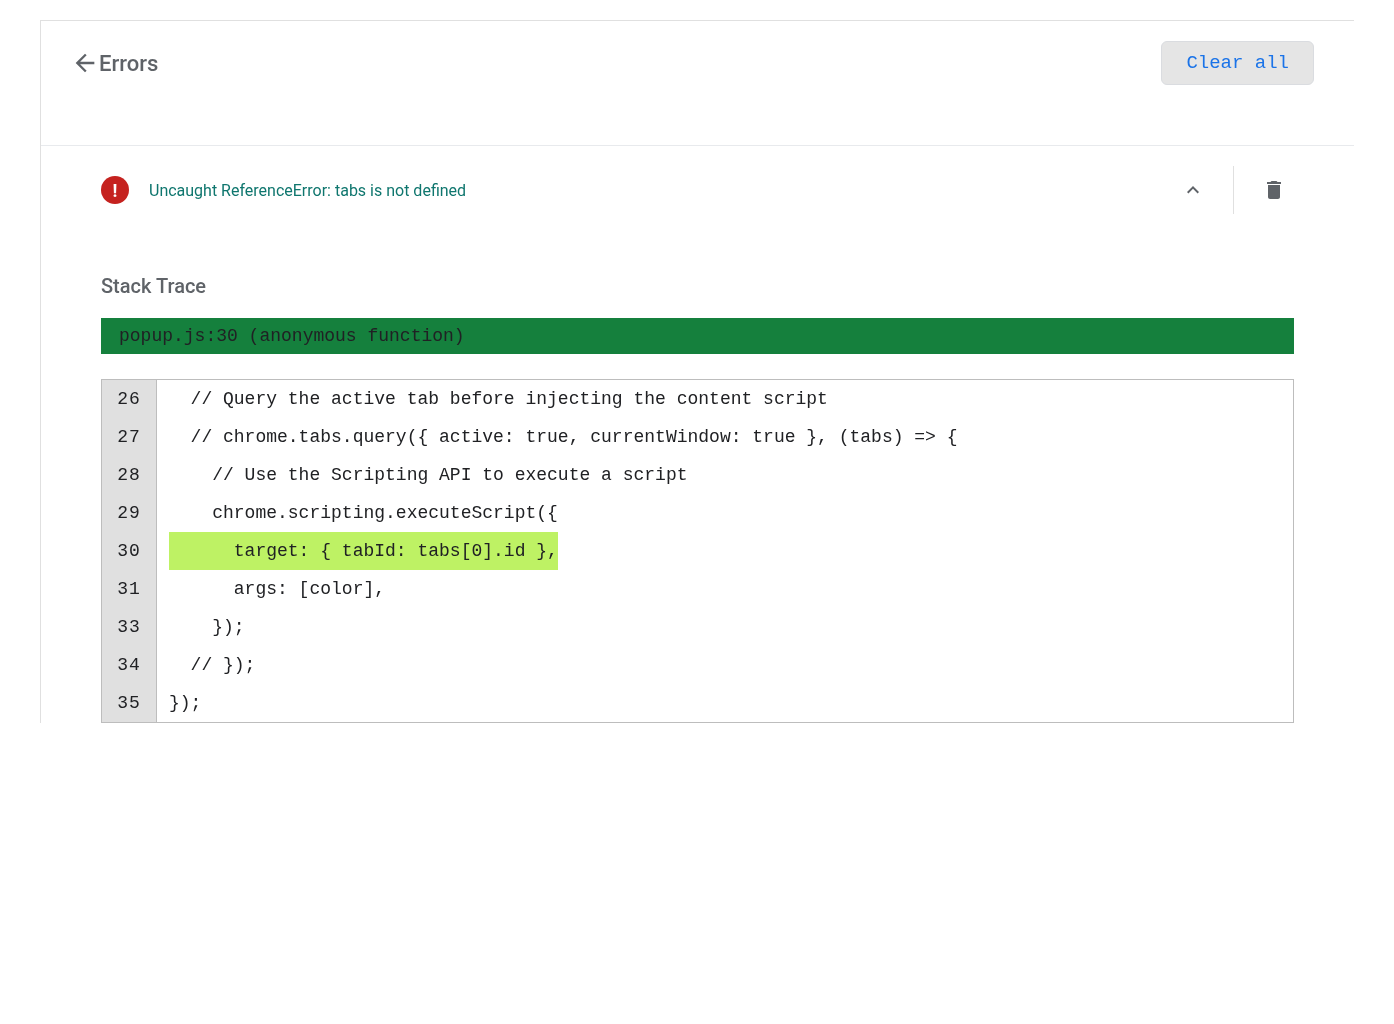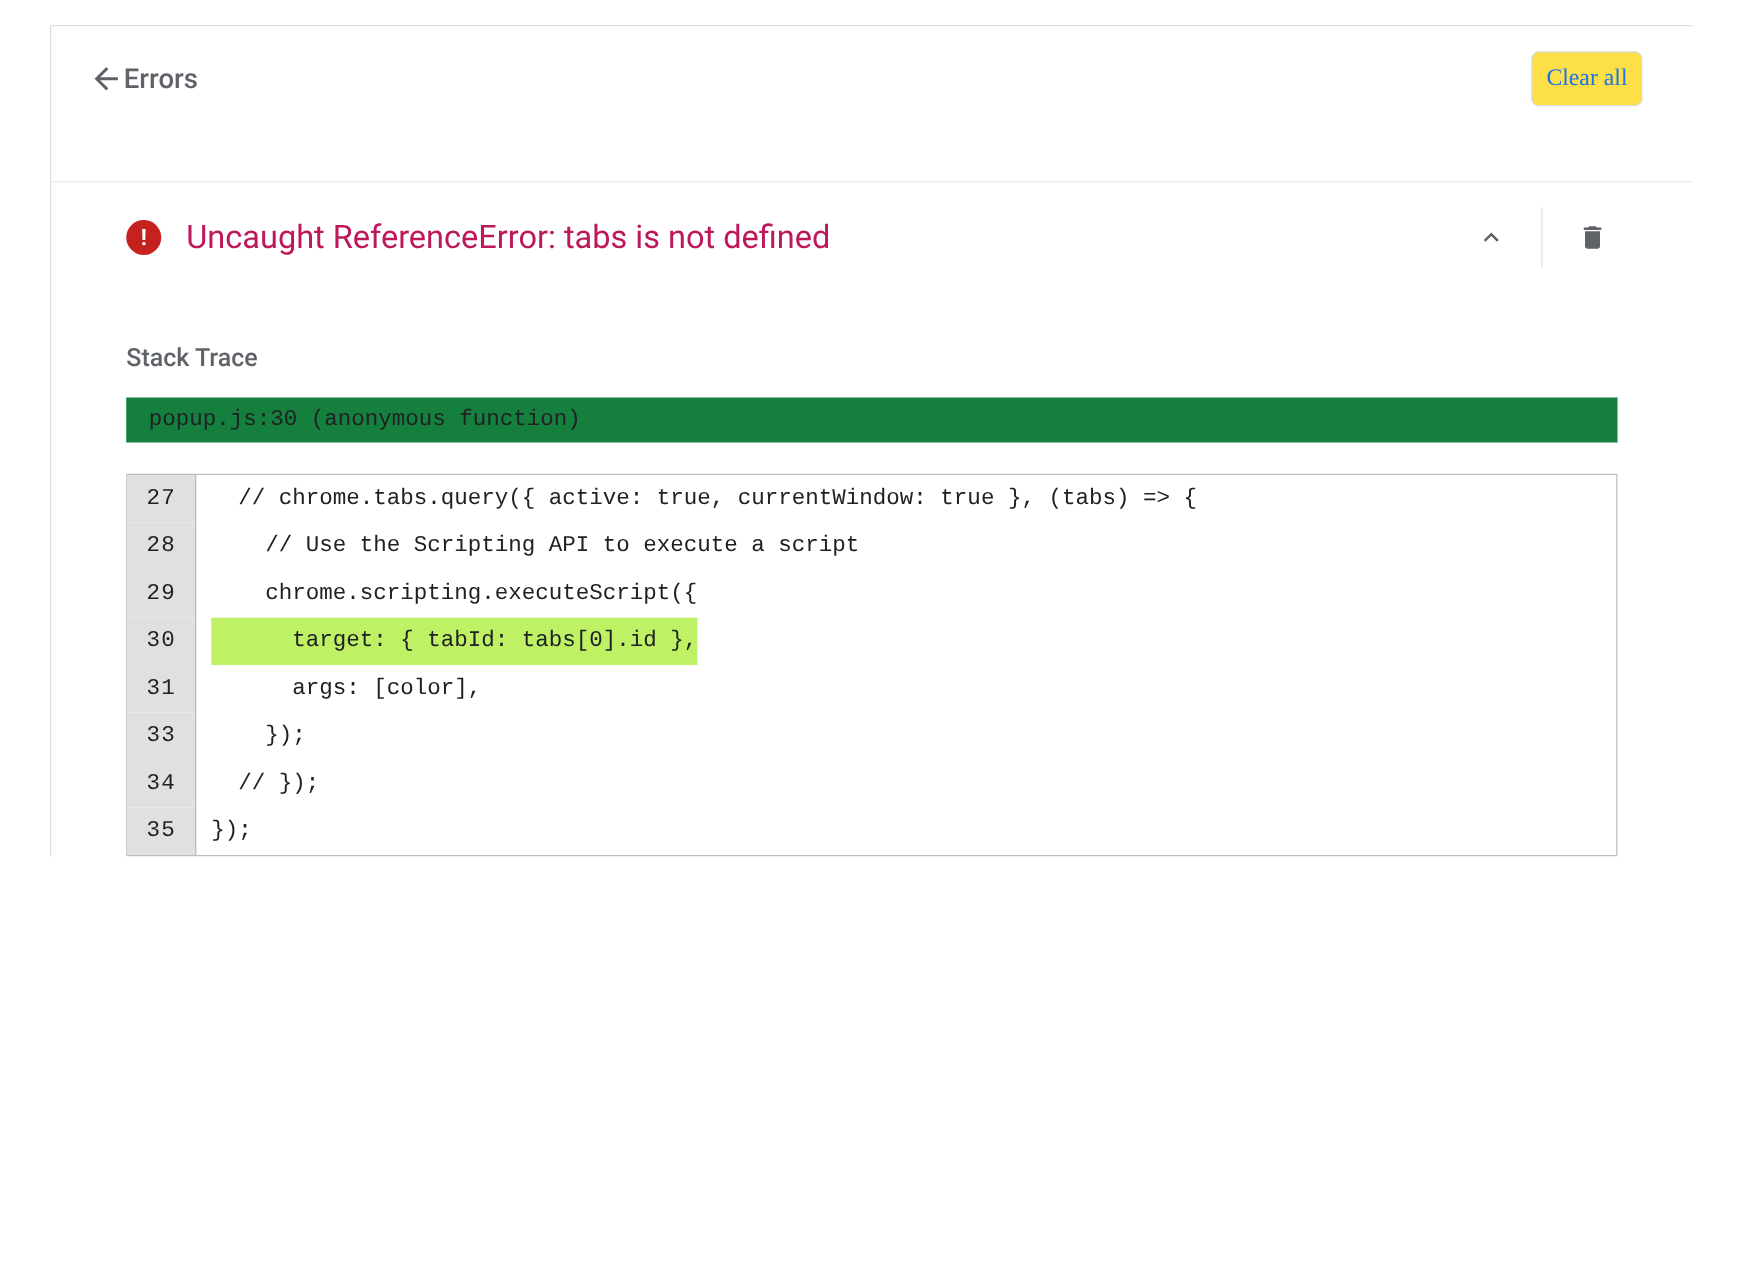--- a/index.html
+++ b/index.html
@@ -31,27 +31,27 @@
       align-items: center;
     }
     .page-title {
       font-size: 22px;
       font-weight: 500;
       color: #5f6368;
     }
     .clear-btn {
       border: 1px solid #dadce0;
       border-radius: 6px;
-      background: #fde047;
+      background: #e5e5e5;
       color: #1a73e8;
       font-size: 19px;
       font-weight: 500;
-      padding: 10px 11px;
-      cursor: pointer;
-      font-family: Liberation Serif, serif;
+      padding: 10px 24px;
+      cursor: pointer;
+      font-family: Liberation Mono, monospace;
     }
     .error-row {
       display: flex;
       align-items: center;
       justify-content: space-between;
       border-top: 1px solid #e8eaed;
       margin: 40px 0 0 0;
       padding: 20px 40px 20px 60px;
     }
     .error-left {
@@ -66,22 +66,22 @@
       border-radius: 50%;
       color: #fff;
       display: flex;
       align-items: center;
       justify-content: center;
       font-weight: bold;
       font-size: 18px;
       flex-shrink: 0;
     }
     .error-msg {
-      font-size: 26px;
-      color: #be185d;
+      font-size: 16px;
+      color: #0f766e;
     }
     .error-actions {
       display: flex;
       align-items: center;
       gap: 0;
     }
     .chevron {
       color: #5f6368;
       padding: 12px 28px;
       cursor: pointer;
@@ -183,20 +183,24 @@
     </div>
   </div>
 
   <div class="content">
 
     <div class="section-label">Stack Trace</div>
     <div class="stack-frame">popup.js:30 (anonymous function)</div>
 
     <div class="code-block" id="code-block">
         <div class="code-row">
+          <div class="ln">26</div>
+          <div class="code">  // Query the active tab before injecting the content script</div>
+        </div>
+        <div class="code-row">
           <div class="ln">27</div>
           <div class="code">  // chrome.tabs.query({ active: true, currentWindow: true }, (tabs) =&gt; {</div>
         </div>
         <div class="code-row">
           <div class="ln">28</div>
           <div class="code">    // Use the Scripting API to execute a script</div>
         </div>
         <div class="code-row">
           <div class="ln">29</div>
           <div class="code">    chrome.scripting.executeScript({</div>

